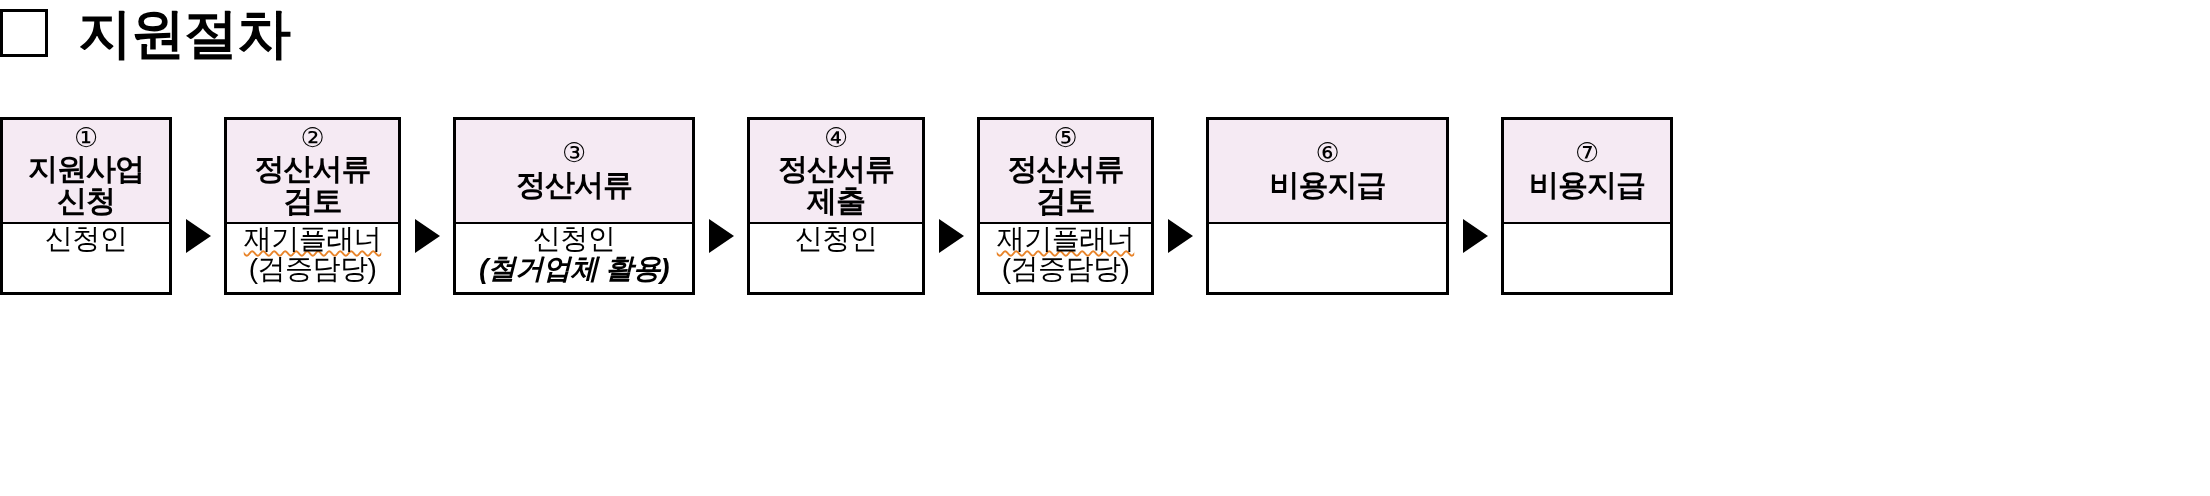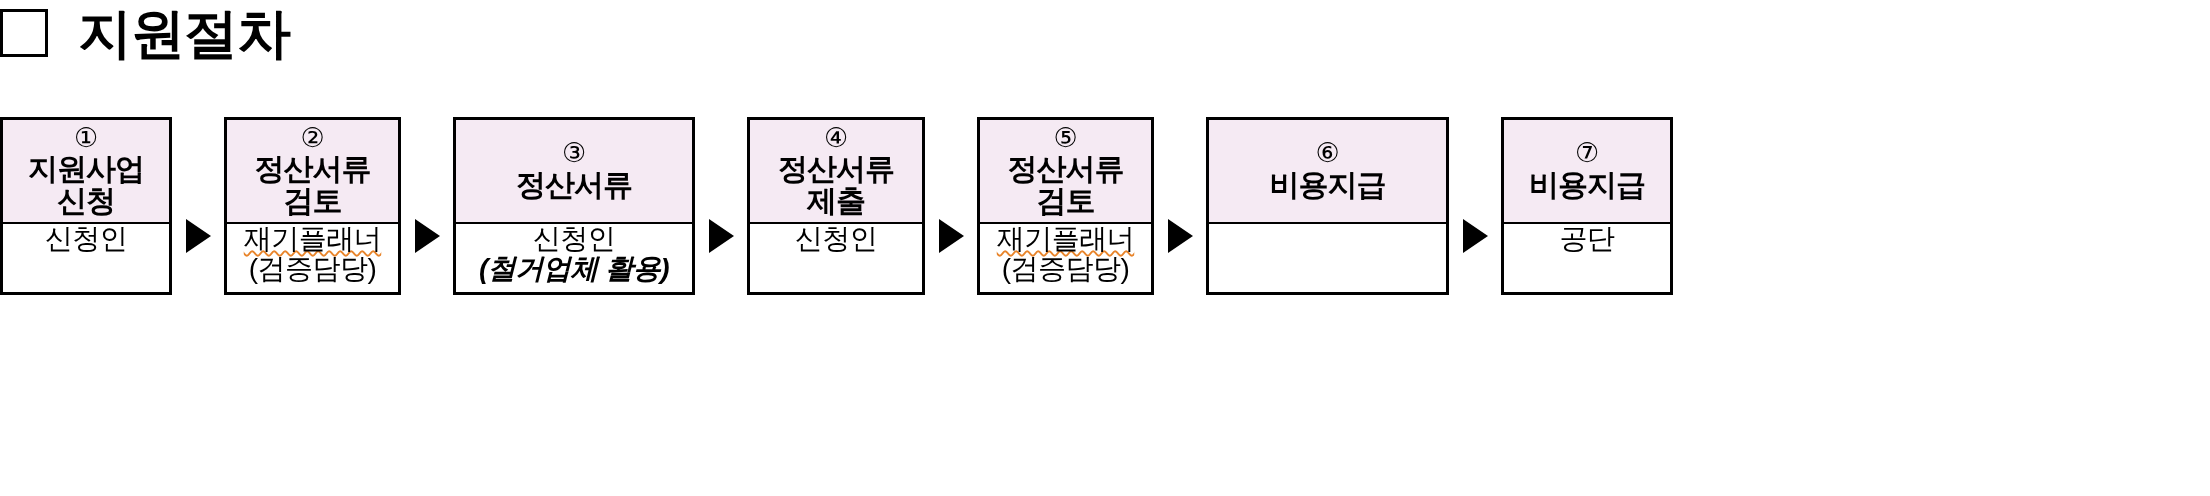--- a/index.html
+++ b/index.html
@@ -222,19 +222,16 @@
         </div>
       </div>
       <div class="arrow" style="width: 52px;">
         <div class="arrow-tri"></div>
       </div>
       <div class="step" style="width: 172px;">
         <div class="step-head single">
           <div class="step-num">⑦</div>
           <div class="step-title">비용지급</div>
         </div>
-        <div class="step-body">
-          <div class="body-line">공단</div>
-        </div>
       </div>
     </div>
 
 </div>
 
 </body></html>

